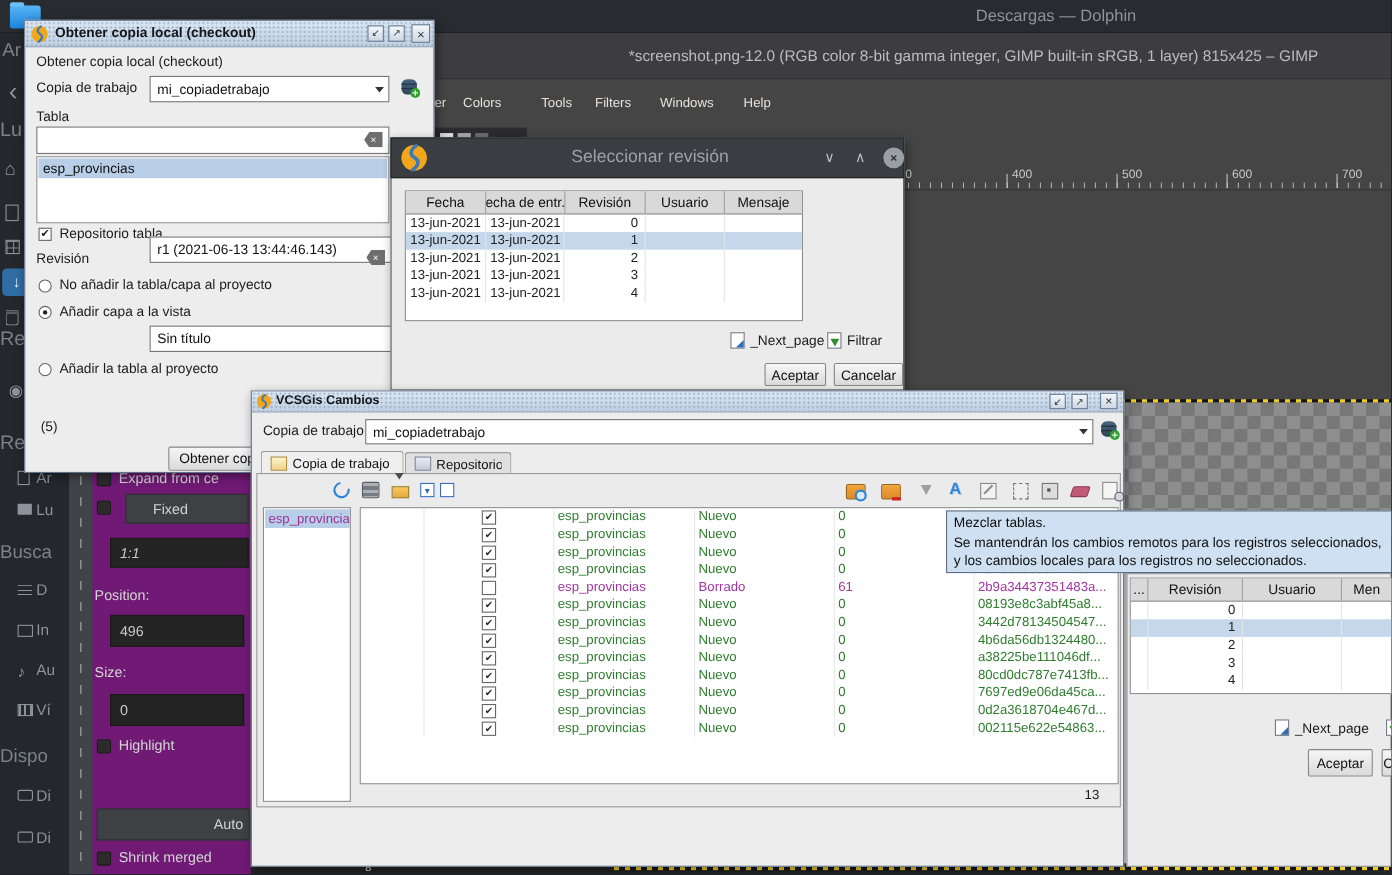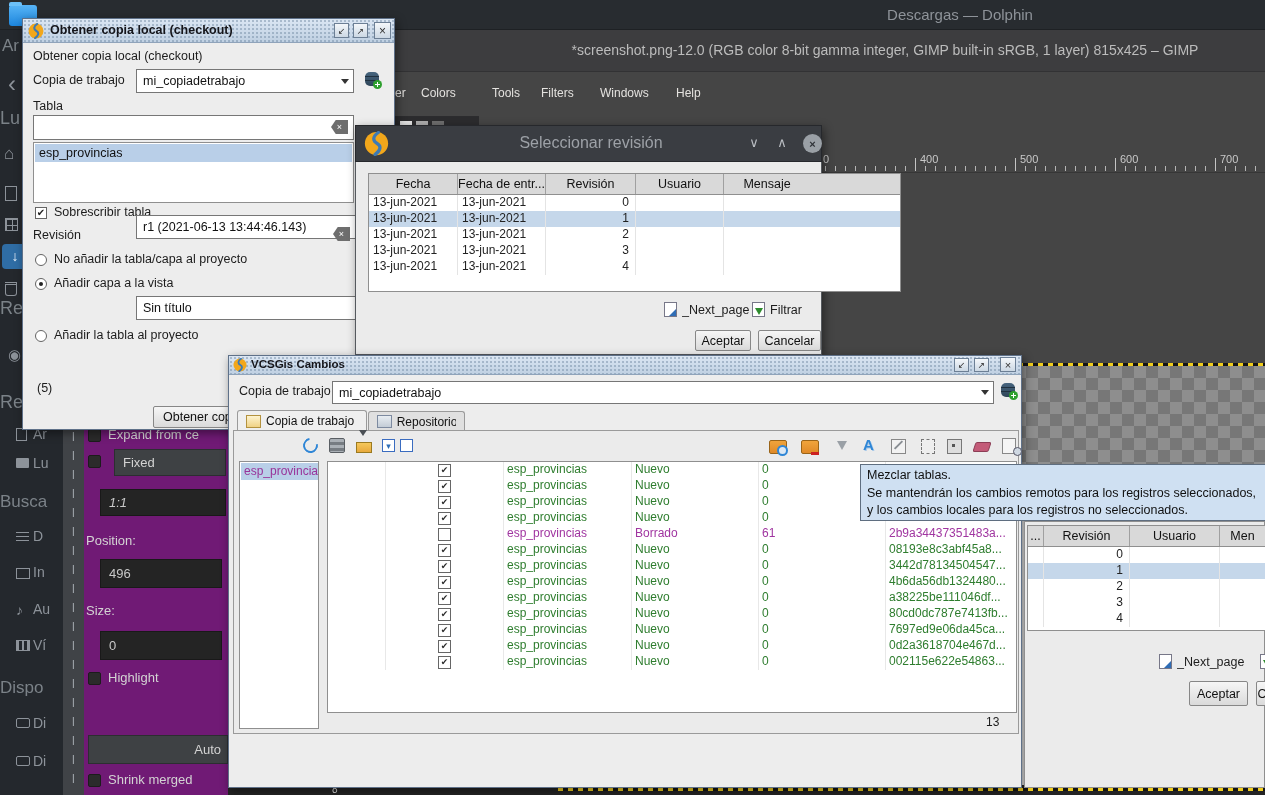--- a/index.html
+++ b/index.html
@@ -232,21 +232,21 @@
 I
 I
 I
 I
 I</div>
 
   <div class="a gpanel" style="left:84px;top:425px;width:144px;height:370px">
     <div class="a gcb" style="left:4px;top:4px"></div>
     <div class="a gplabel nw" style="left:24px;top:2px;width:118px">Expand from ce</div>
     <div class="a gcb" style="left:4px;top:30px"></div>
-    <div class="a gbtn" style="left:30px;top:24px;width:112px;height:27px;padding-left:8px">Fixed</div>
+    <div class="a gbtn" style="left:30px;top:24px;width:112px;height:27px;padding-left:24px">Fixed</div>
     <div class="a ginput" style="left:16px;top:64px;width:126px;height:27px;padding-left:8px;font-style:italic">1:1</div>
     <div class="a gplabel nw" style="left:2px;top:108px;width:120px">Position:</div>
     <div class="a ginput" style="left:16px;top:134px;width:122px;height:29px;padding-left:8px">496</div>
     <div class="a gplabel nw" style="left:2px;top:178px;width:120px">Size:</div>
     <div class="a ginput" style="left:16px;top:206px;width:122px;height:29px;padding-left:8px">0</div>
     <div class="a gcb" style="left:4px;top:247px"></div>
     <div class="a gplabel nw" style="left:24px;top:245px;width:118px">Highlight</div>
     <div class="a gbtn" style="left:4px;top:310px;width:140px;height:29px;justify-content:flex-end;padding-right:6px">Auto</div>
     <div class="a gcb" style="left:4px;top:349px"></div>
     <div class="a gplabel nw" style="left:24px;top:347px;width:118px">Shrink merged</div>
@@ -272,21 +272,21 @@
     <div class="a i-db" style="left:342px;top:53px"></div>
     <div class="a dlg-label nw" style="left:10px;top:80px;width:60px">Tabla</div>
     <div class="a inp" style="left:10px;top:96px;width:321px;height:25px">
         <span></span>
       </div>
     <div class="a clearx" style="left:308px;top:101px;width:17px;height:14px">×</div>
     <div class="a listbox" style="left:10px;top:123px;width:321px;height:61px">
       <div class="a selstrip nw" style="left:1px;top:1px;width:317px;height:18px;font-size:12.5px;color:#111;padding-left:4px;line-height:18px">esp_provincias</div>
     </div>
     <div class="a cb" style="left:12px;top:188px;width:12px;height:12px">✔</div>
-    <div class="a dlg-label nw" style="left:31px;top:186px;width:160px">Sobrescribir tabla</div>
+    <div class="a dlg-label nw" style="left:31px;top:186px;width:160px">Repositorio tabla</div>
     <div class="a dlg-label nw" style="left:10px;top:209px;width:70px">Revisión</div>
     <div class="a inp" style="left:113px;top:196px;width:262px;height:24px">
         <span class="nw">r1 (2021-06-13 13:44:46.143)</span>
       </div>
     <div class="a clearx" style="left:310px;top:208px;width:17px;height:14px">×</div>
     <div class="a rd" style="left:12px;top:235px;width:12px;height:12px"></div>
     <div class="a dlg-label nw" style="left:31px;top:233px;width:250px">No añadir la tabla/capa al proyecto</div>
     <div class="a rd on" style="left:12px;top:259px;width:12px;height:12px"></div>
     <div class="a dlg-label nw" style="left:31px;top:257px;width:250px">Añadir capa a la vista</div>
     <div class="a inp" style="left:113px;top:277px;width:232px;height:24px">
@@ -302,21 +302,21 @@
     <div class="a dtitlebar" style="left:-1px;top:-1px;width:467px;height:37px">
       <svg class="a" style="left:8px;top:5px" width="25" height="25" viewBox="0 0 20 20">
           <circle cx="10" cy="10" r="9.3" fill="#f2a71b"></circle>
           <path d="M11.5 1.2 C6.5 4.5 7 8 10.5 10 C14 12 13.5 15.5 8.8 18.8" stroke="#3d7ab5" stroke-width="2.6" fill="none" stroke-linecap="round"></path>
         </svg>
       <div class="a dtitletext nw" style="left:100px;top:8px;width:270px">Seleccionar revisión</div>
       <div class="a dbtn" style="left:390px;top:9px;width:16px">∨</div>
       <div class="a dbtn" style="left:418px;top:9px;width:16px">∧</div>
       <div class="a dclose" style="left:447px;top:8px;width:19px;height:19px">×</div>
     </div>
-    <div class="a wtable" style="left:12px;top:47px;width:533px;height:119px">
+    <div class="a wtable" style="left:12px;top:47px;width:362px;height:119px">
       <div class="thead" style="height:20px">
         <div class="hcell r1c0">Fecha</div>
         <div class="hcell r1c1">Fecha de entr...</div>
         <div class="hcell r1c2">Revisión</div>
         <div class="hcell r1c3">Usuario</div>
         <div class="hcell r1c4">Mensaje</div>
       </div>
       <div>
 
           <div class="rrow">

